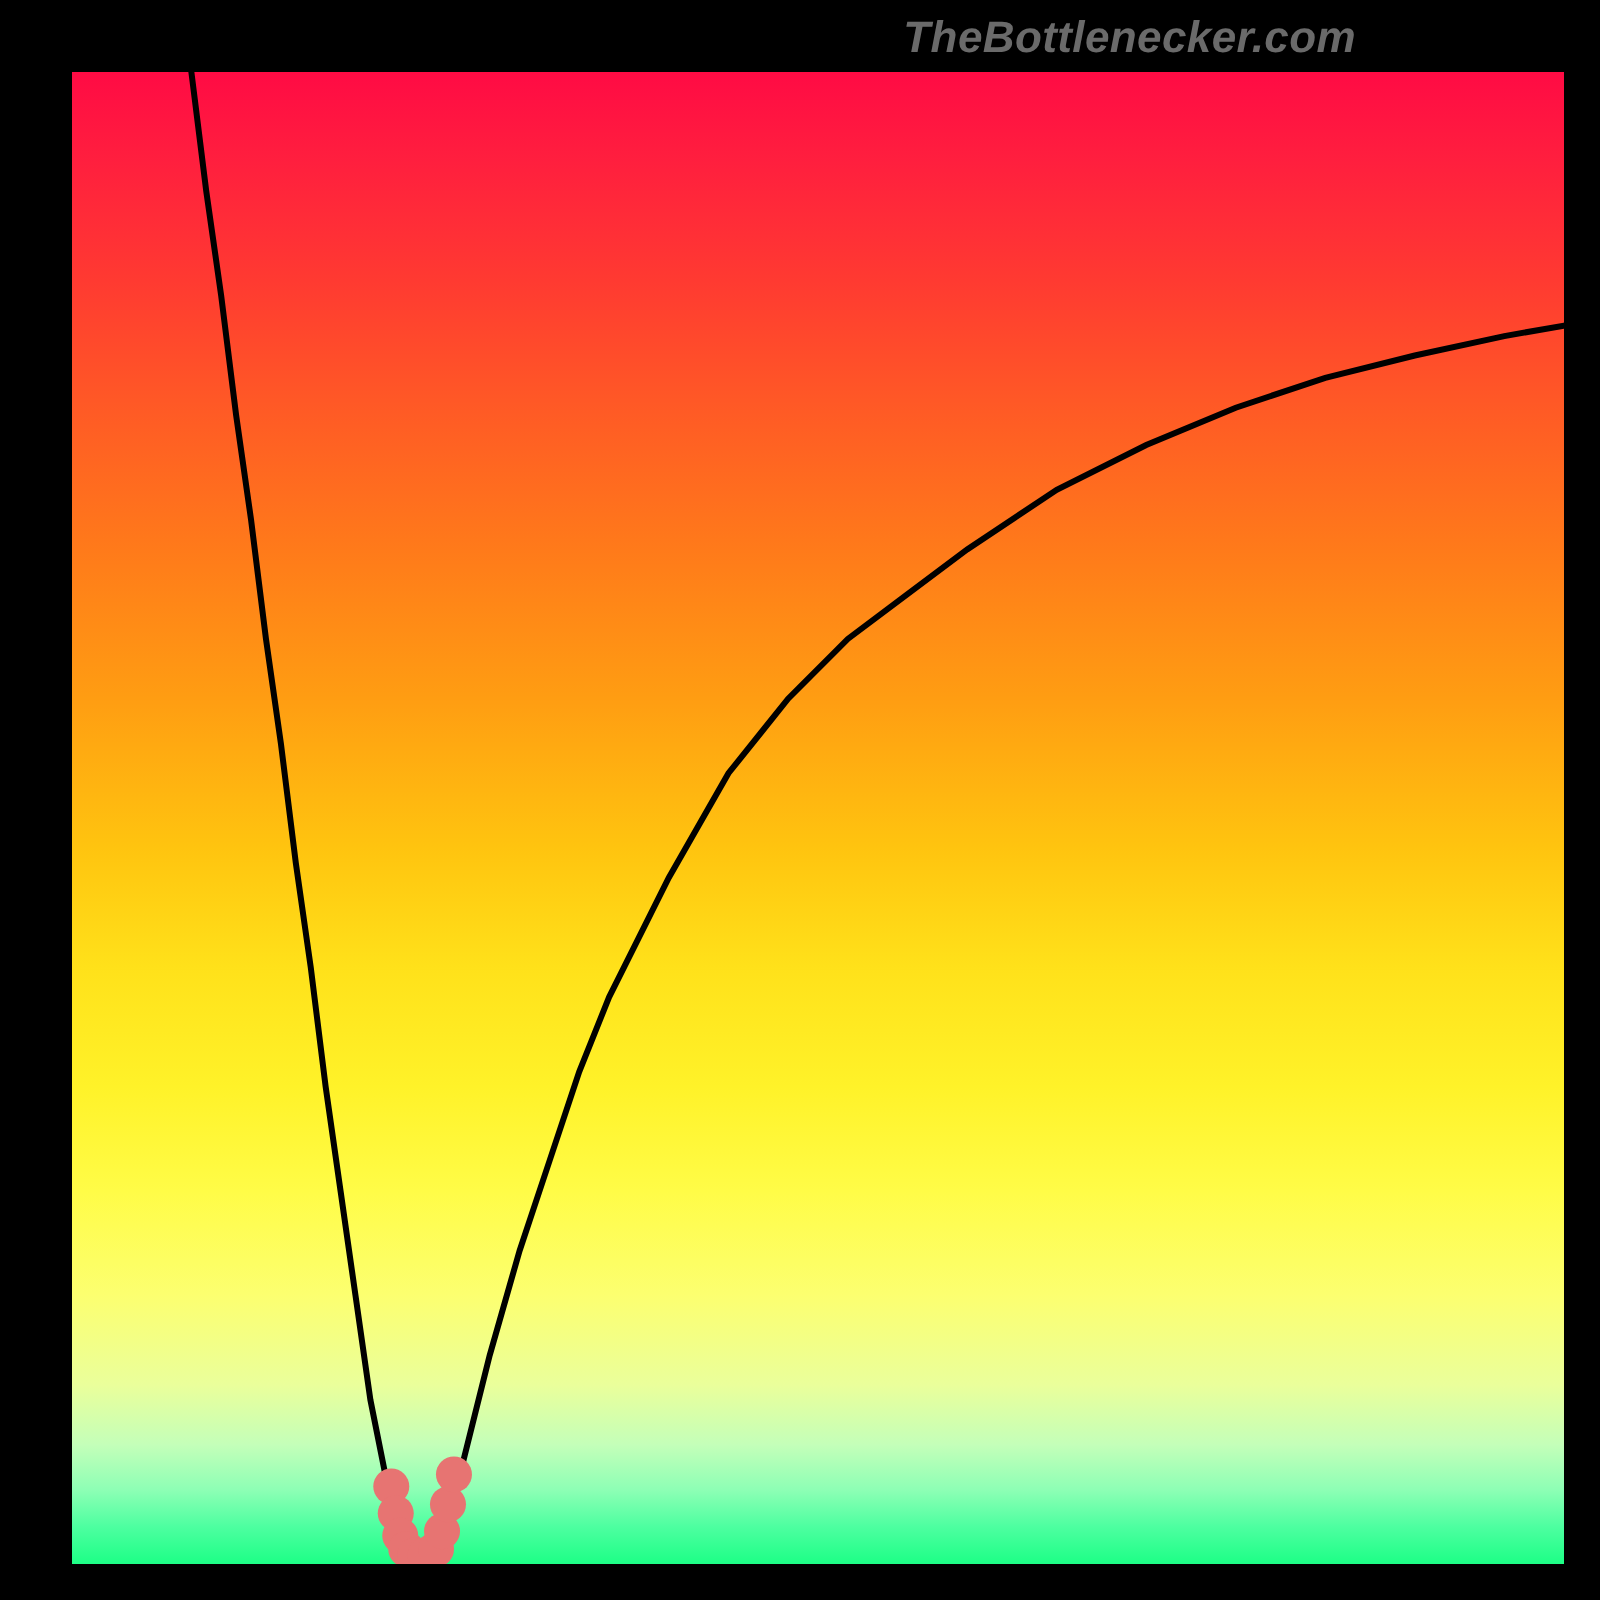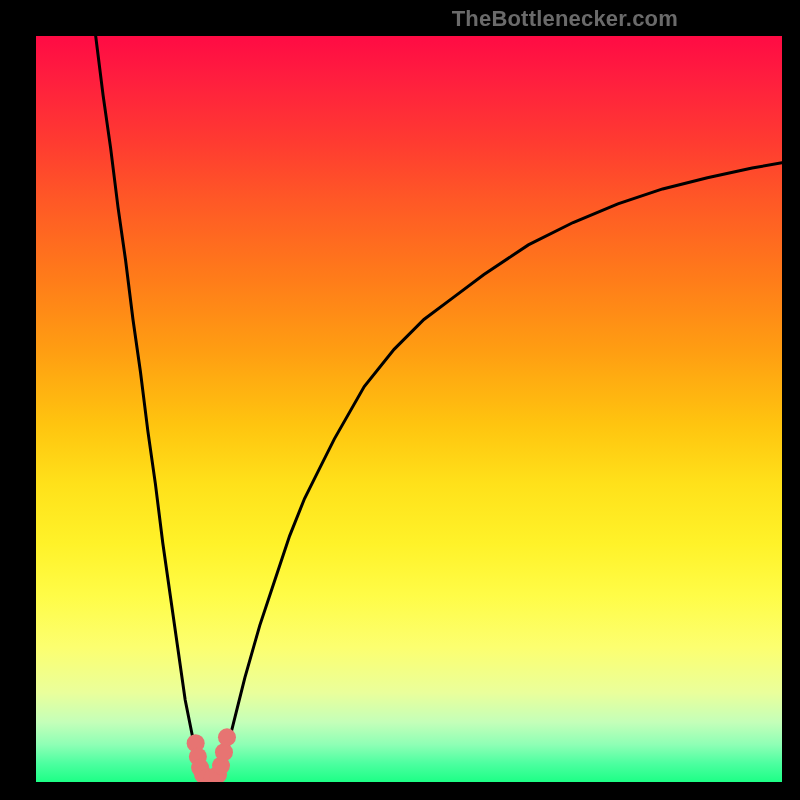--- a/index.html
+++ b/index.html
@@ -10,20 +10,21 @@
     background: #000;
     overflow: hidden;
   }
   .frame {
     position: absolute;
     left: 0;
     top: 0;
     width: 700px;
     height: 800px;
     background: #000;
+    font-style: italic;
   }
   .plot-area {
     position: absolute;
     left: 36px;
     top: 36px;
     width: 746px;
     height: 746px;
     overflow: hidden;
   }
   .gradient {

